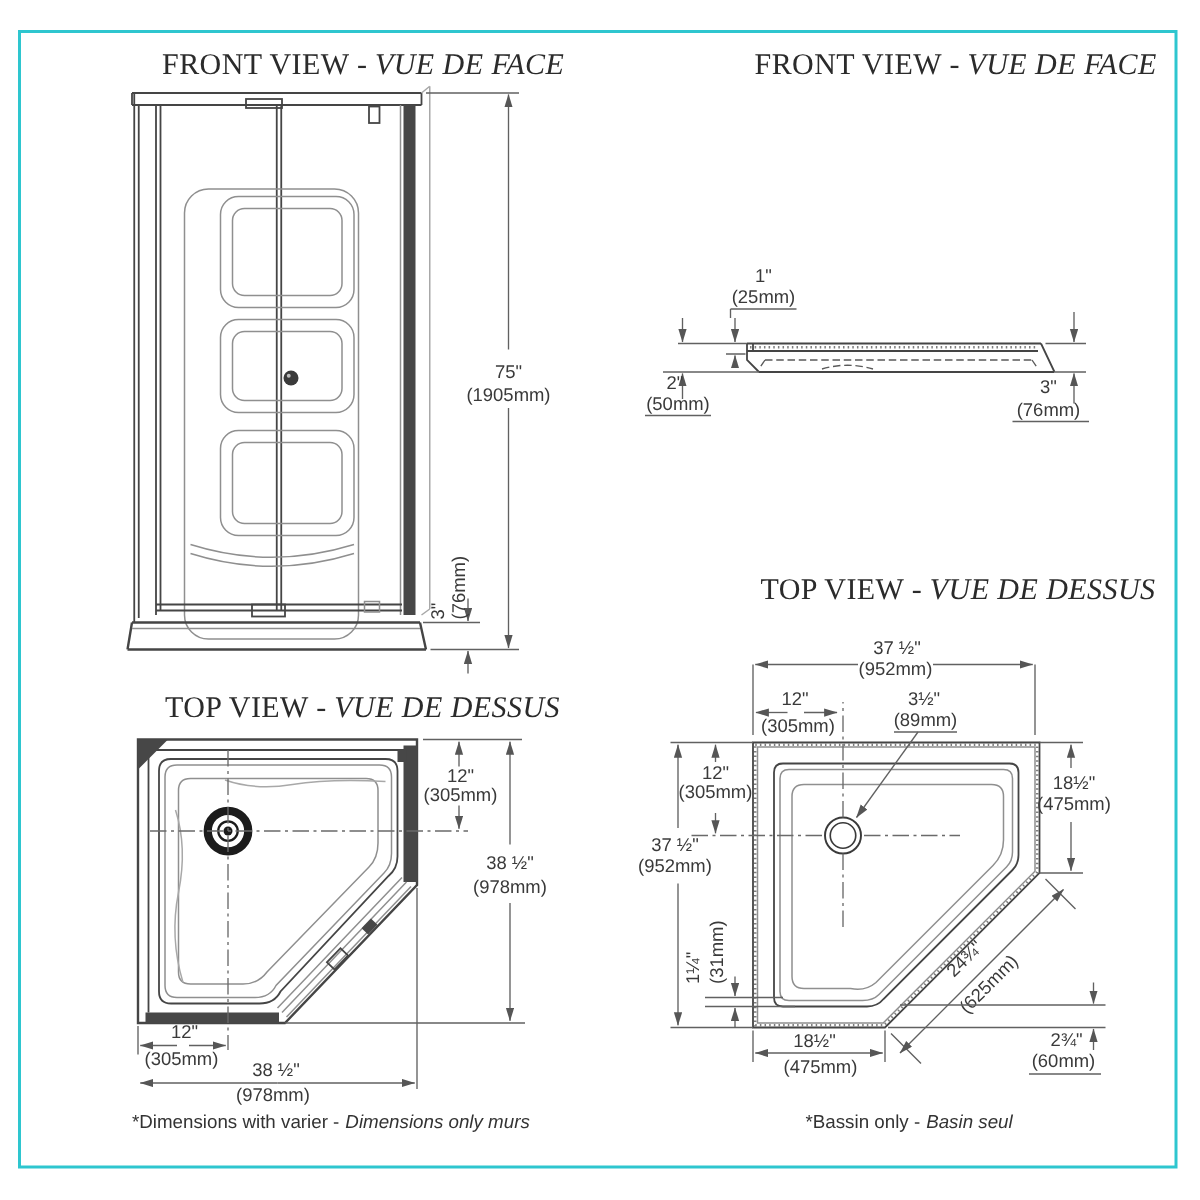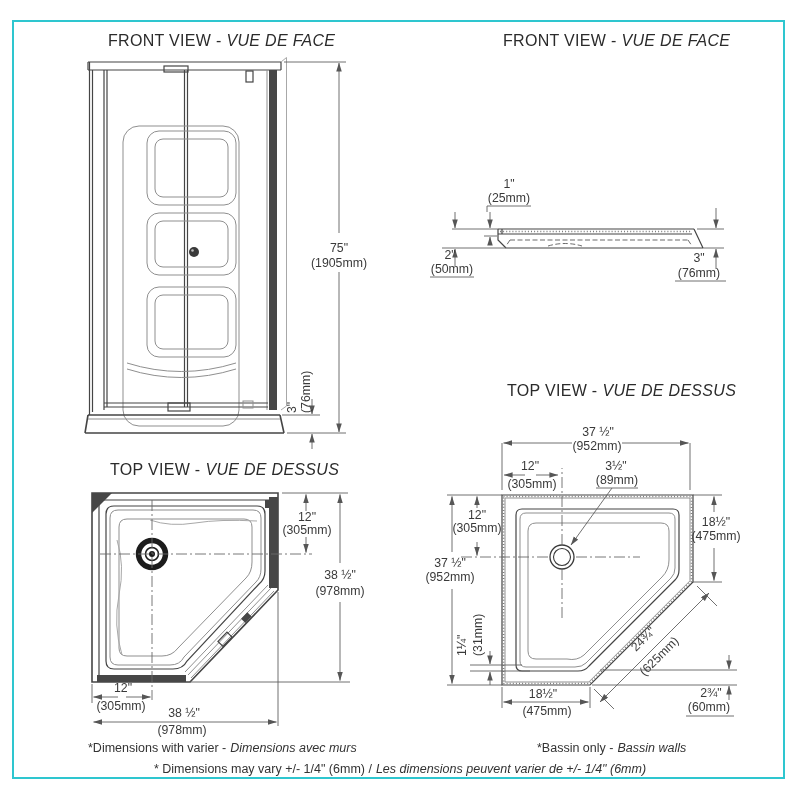--- a/index.html
+++ b/index.html
@@ -1,20 +1,20 @@
 <!DOCTYPE html>
 <html><head>
 <meta charset="utf-8">
 <style>
   html,body{margin:0;padding:0;background:#fff;}
   .canvas{position:relative;width:800px;height:800px;background:#ffffff;overflow:hidden;
           font-family:"Liberation Sans",sans-serif;color:#2e2e2e;}
   .frame{position:absolute;left:12px;top:20px;width:773px;height:759px;
          border:2px solid #2ec6cf;box-sizing:border-box;}
-  .ptitle{position:absolute;font-size:16px;letter-spacing:.3px;color:#2b2b2b;white-space:nowrap;}
+  .ptitle{position:absolute;font-size:20px;letter-spacing:.3px;color:#2b2b2b;white-space:nowrap;font-family:Liberation Serif, serif;}
   .ptitle .fr{font-style:italic;margin-left:5px;}
   .fnote{position:absolute;font-size:12.5px;color:#333;white-space:nowrap;}
   .fnote .fr{font-style:italic;margin-left:4px;}
   .fnote-center{left:0;right:0;text-align:center;}
   svg{position:absolute;overflow:visible;}
   svg text{font-size:12.3px;fill:#3a3a3a;font-family:"Liberation Sans",sans-serif;}
   .ln{stroke:#454545;stroke-width:1.2;fill:none;}
   .lnth{stroke:#454545;stroke-width:1.6;fill:none;}
   .lt{stroke:#8f8f8f;stroke-width:1;fill:none;}
   .lt2{stroke:#a8a8a8;stroke-width:1;fill:none;}
@@ -282,21 +282,18 @@
       <path class="dim" d="M600,670 H737 M592,685 H737"></path>
       <line class="dim" x1="729" y1="655" x2="729" y2="669" marker-end="url(#mD)"></line>
       <line class="dim" x1="729" y1="700" x2="729" y2="686" marker-end="url(#mD)"></line>
       <text text-anchor="middle" x="711" y="697">2¾"</text>
       <text text-anchor="middle" x="709" y="711">(60mm)</text>
       <path class="dim" d="M686,716 H734"></path>
     </g>
   </svg>
 
   <div class="fnote" style="left:88px;top:741px;">
-    <span>*Dimensions with varier -</span><span class="fr">Dimensions avec murs</span>
+    <span>*Dimensions with varier -</span><span class="fr">Dimensions only murs</span>
   </div>
   <div class="fnote" style="left:537px;top:741px;">
-    <span>*Bassin only -</span><span class="fr">Bassin walls</span>
-  </div>
-  <div class="fnote fnote-center" style="top:762px;">
-    <span>* Dimensions may vary +/- 1/4" (6mm) /</span><span class="fr">Les dimensions peuvent varier de +/- 1/4" (6mm)</span>
+    <span>*Bassin only -</span><span class="fr">Basin seul</span>
   </div>
 </div>
 
 </body></html>

